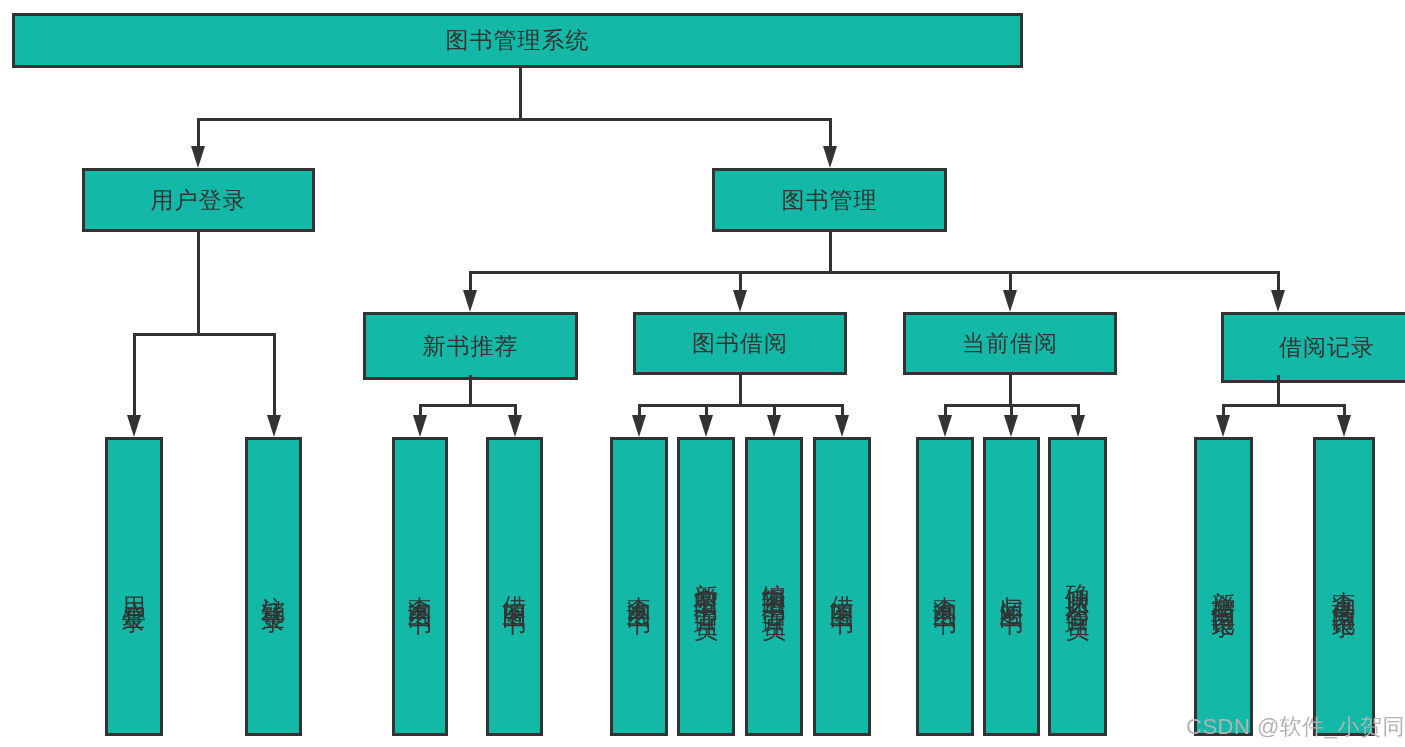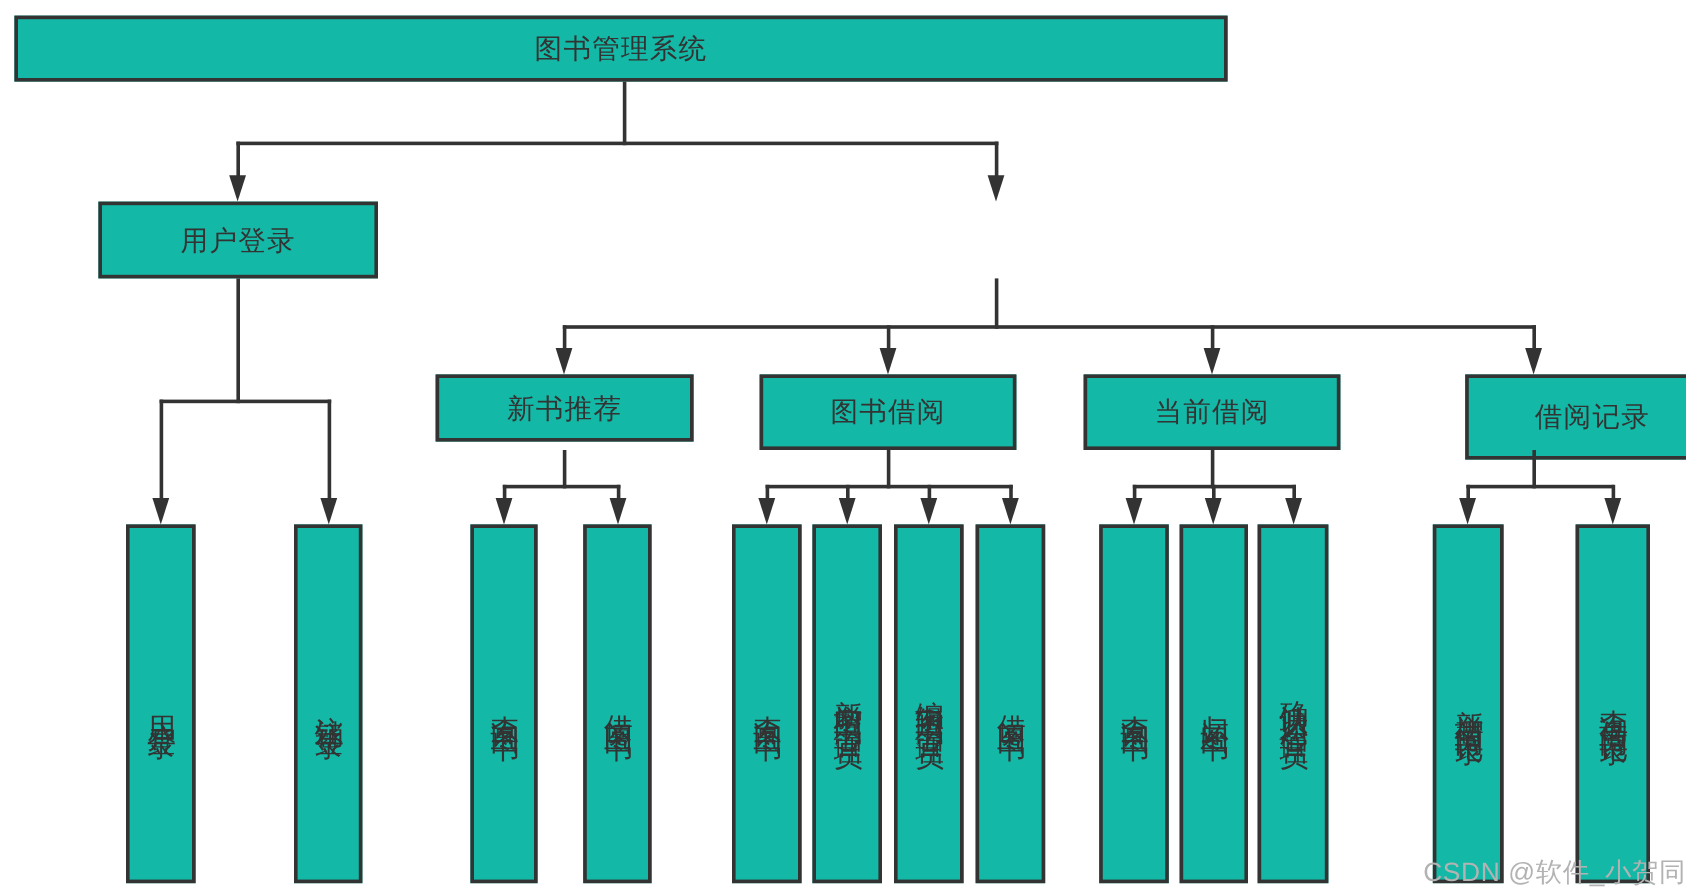--- a/index.html
+++ b/index.html
@@ -49,40 +49,43 @@
   <div class="vl" style="left:518.5px;top:68px;height:53px;"></div>
   <div class="hl" style="left:196.5px;top:118px;width:635px;"></div>
   <div class="vl" style="left:196.5px;top:118px;height:30px;"></div>
   <div class="arrow" style="left:191px;top:146px;"></div>
   <div class="vl" style="left:828.5px;top:118px;height:30px;"></div>
   <div class="arrow" style="left:823px;top:146px;"></div>
 
   <div class="box h" style="left:82px;top:168px;width:233px;height:64px;">
     <span>用户登录</span>
   </div>
+  <div class="box h" style="left:712px;top:168px;width:235px;height:64px;">
+    <span>图书管理</span>
+  </div>
 
   <div class="vl" style="left:196.5px;top:232px;height:104px;"></div>
   <div class="hl" style="left:132.5px;top:333px;width:143px;"></div>
   <div class="vl" style="left:132.5px;top:333px;height:84px;"></div>
   <div class="arrow" style="left:127px;top:415px;"></div>
   <div class="vl" style="left:272.5px;top:333px;height:84px;"></div>
   <div class="arrow" style="left:267px;top:415px;"></div>
 
   <div class="vl" style="left:828.5px;top:232px;height:42px;"></div>
   <div class="hl" style="left:468.5px;top:271px;width:811px;"></div>
   <div class="vl" style="left:468.5px;top:271px;height:22px;"></div>
   <div class="arrow" style="left:463px;top:290px;"></div>
   <div class="vl" style="left:738.5px;top:271px;height:22px;"></div>
   <div class="arrow" style="left:733px;top:290px;"></div>
   <div class="vl" style="left:1008.5px;top:271px;height:22px;"></div>
   <div class="arrow" style="left:1003px;top:290px;"></div>
   <div class="vl" style="left:1276.5px;top:271px;height:22px;"></div>
   <div class="arrow" style="left:1271px;top:290px;"></div>
 
-  <div class="box h" style="left:363px;top:312px;width:215px;height:56px;">
+  <div class="box h" style="left:363px;top:312px;width:215px;height:68px;">
     <span>新书推荐</span>
   </div>
   <div class="box h" style="left:903px;top:312px;width:214px;height:63px;">
     <span>当前借阅</span>
   </div>
   <div class="box h" style="left:633px;top:312px;width:214px;height:63px;">
     <span>图书借阅</span>
   </div>
   <div class="box h" style="left:1221px;top:312px;width:212px;height:71px;">
     <span>借阅记录</span>

